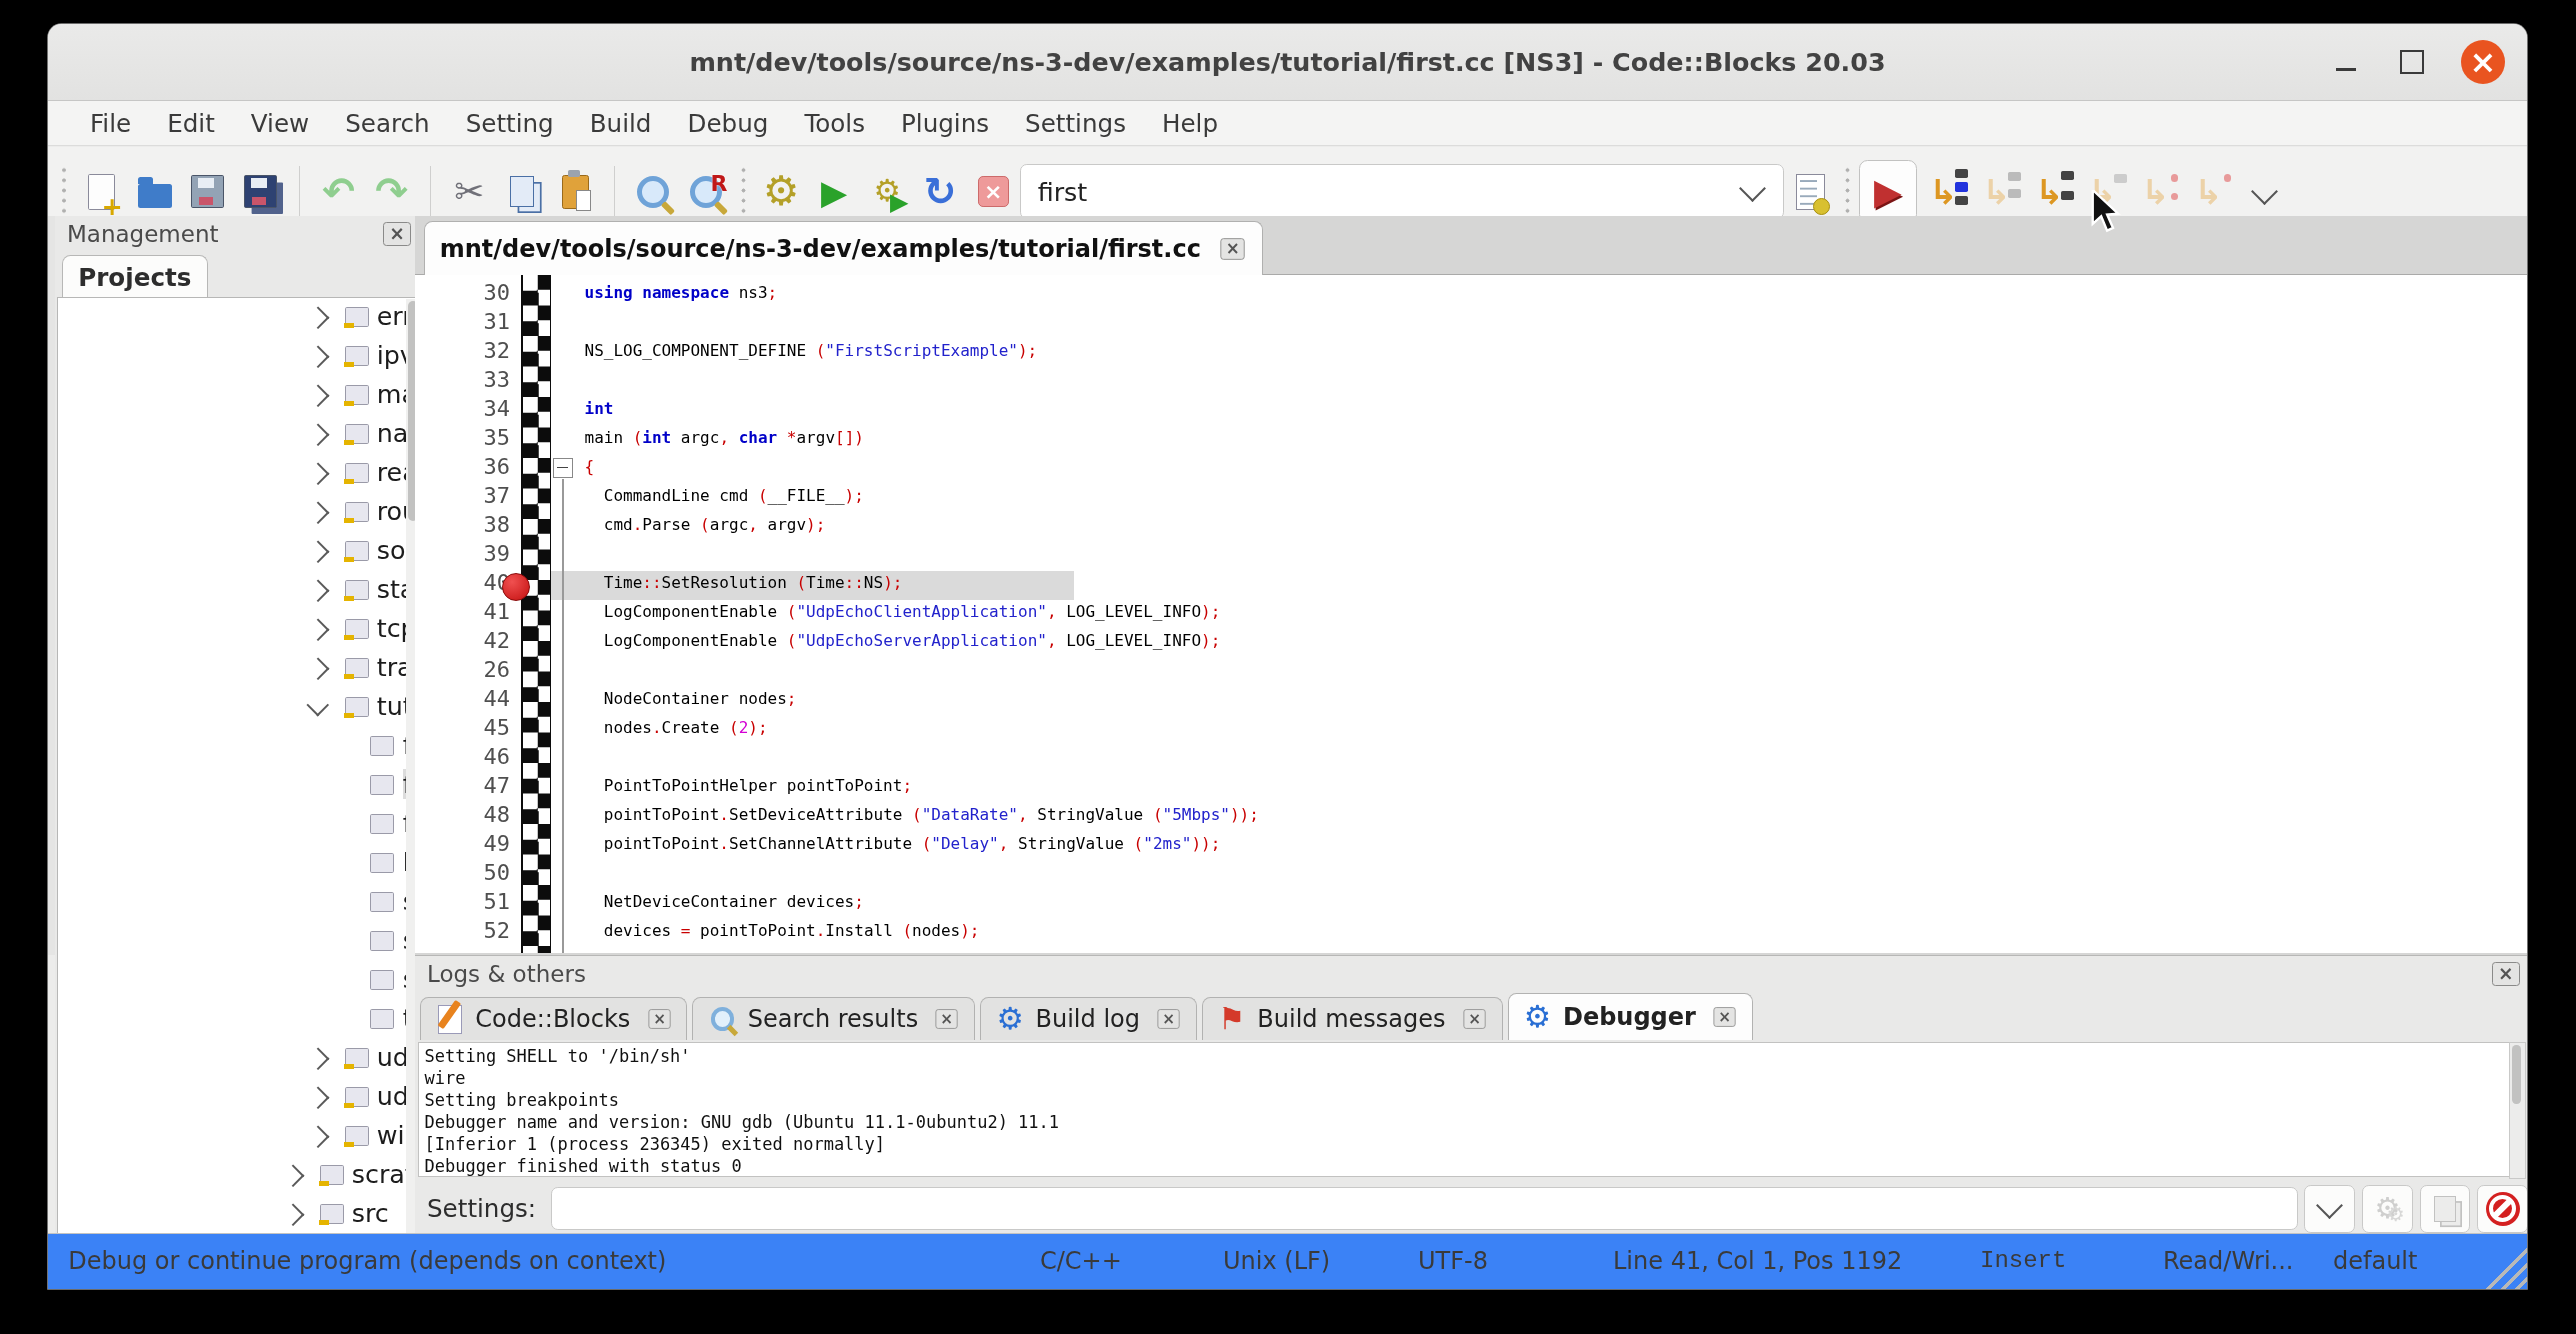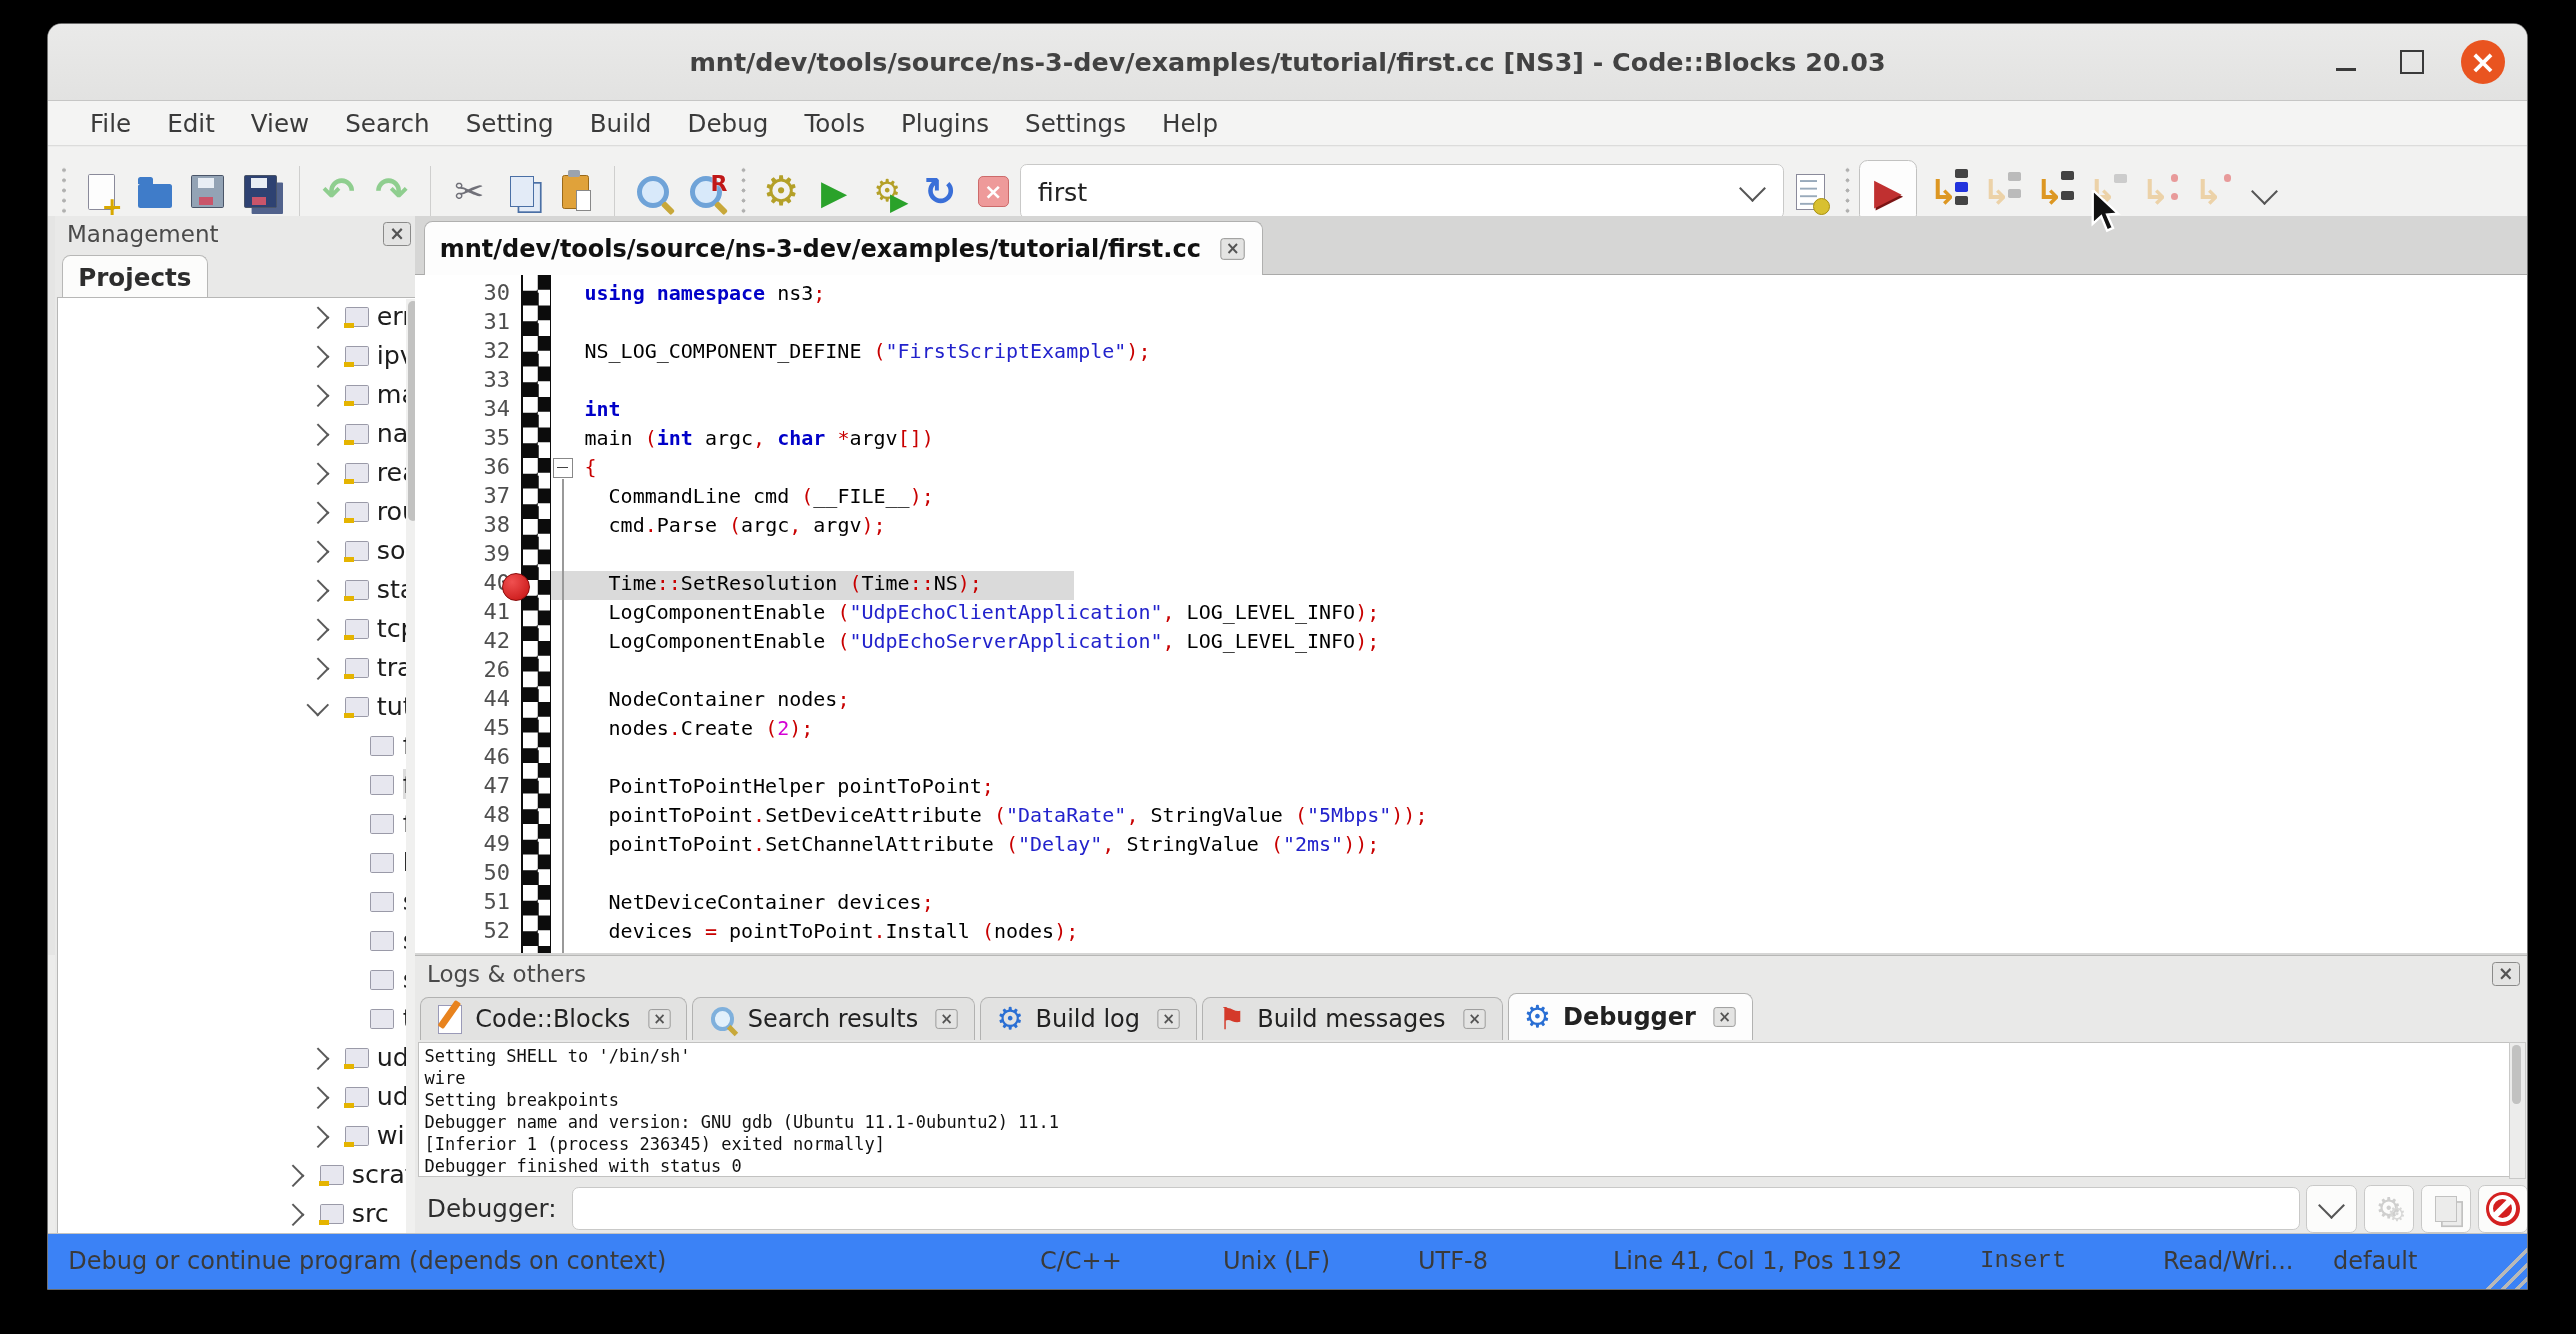--- a/index.html
+++ b/index.html
@@ -111,21 +111,21 @@
             border-radius:8.5px 8.5px 0 0;display:flex;align-items:center;padding:0 15.2px;font-size:24px;font-weight:600;color:#111;}
   .edit-tab .closebox{margin:0 0 0 18.6px;transform:scale(.9);}
   .editor{position:absolute;left:0;top:59px;width:100%;height:678px;background:#fff;overflow:hidden;
           font-family:"DejaVu Sans Mono",monospace;}
   .col-checker{position:absolute;left:106px;top:0;width:30.5px;height:100%;background:
       conic-gradient(#0c0c0c 25%,#fff 0 50%,#0c0c0c 0 75%,#fff 0) 0 0/30.5px 30.5px,#0c0c0c;border-left:2.5px solid #0c0c0c;border-right:2.5px solid #0c0c0c;box-sizing:border-box;}
   .col-fold{position:absolute;left:136px;top:0;width:25.4px;height:100%;background:#fff;}
   .coderows{position:absolute;left:0;top:3.4px;width:100%;}
   .crow{display:flex;height:29px;align-items:center;}
   .lnum{width:95px;text-align:right;padding-right:8.5px;font-size:22px;color:#4f4f4f;flex:none;}
-  .ctext{margin-left:66px;font-size:20px;white-space:pre;position:relative;z-index:3;}
+  .ctext{margin-left:66px;font-size:16px;white-space:pre;position:relative;z-index:3;}
   .t-p{color:#000;}
   .t-k{color:#0000c8;font-weight:700;}
   .t-o{color:#c80000;}
   .t-s{color:#2222cc;}
   .t-n{color:#d400d4;}
   .hl-rect{position:absolute;left:136px;width:523px;height:29px;background:#dadada;z-index:1;}
   .breakpoint{position:absolute;left:87px;width:26px;height:26px;border-radius:50%;background:radial-gradient(circle at 35% 30%,#f05050,#c41010);border:0.8px solid #8a0808;z-index:5;}
   .foldbox{position:absolute;left:138px;width:20.3px;height:20.3px;background:#fff;border:1.7px solid #888;box-sizing:border-box;z-index:4;}
   .foldbox::before{content:"";position:absolute;left:3.4px;top:7.6px;width:10.2px;height:1.7px;background:#444;}
   .foldline{position:absolute;left:147px;width:1.7px;background:#999;z-index:2;}
@@ -582,21 +582,21 @@
         <div class="log-text" id="logtext">
             <div>Setting SHELL to '/bin/sh'</div>
             <div>wire</div>
             <div>Setting breakpoints</div>
             <div>Debugger name and version: GNU gdb (Ubuntu 11.1-0ubuntu2) 11.1</div>
             <div>[Inferior 1 (process 236345) exited normally]</div>
             <div>Debugger finished with status 0</div>
           </div>
         <div class="log-scroll"></div>
         <div class="cmdrow">
-          <span class="cmd-label">Debugger:</span>
+          <span class="cmd-label">Settings:</span>
           <input class="cmd-input" value="" style="">
           <div class="cmd-btn">
               <span class="chev"></span>
             </div>
           <div class="cmd-btn">
               <span class="gears">⚙</span>
             </div>
           <div class="cmd-btn">
               <span class="copyic"></span>
             </div>

